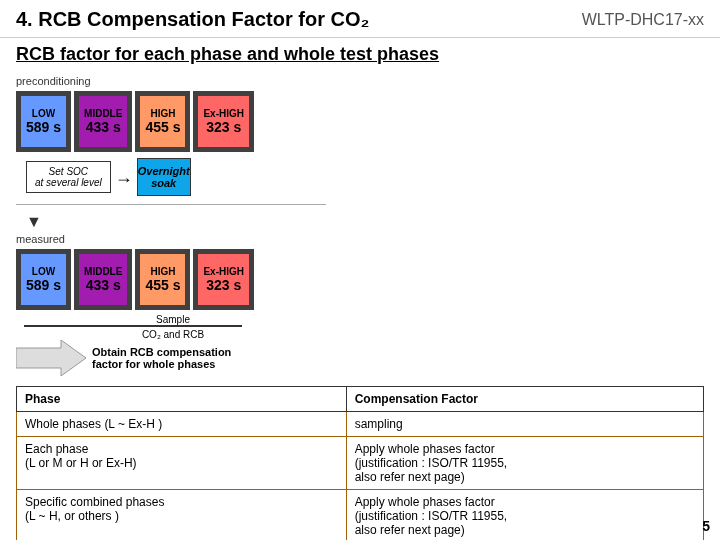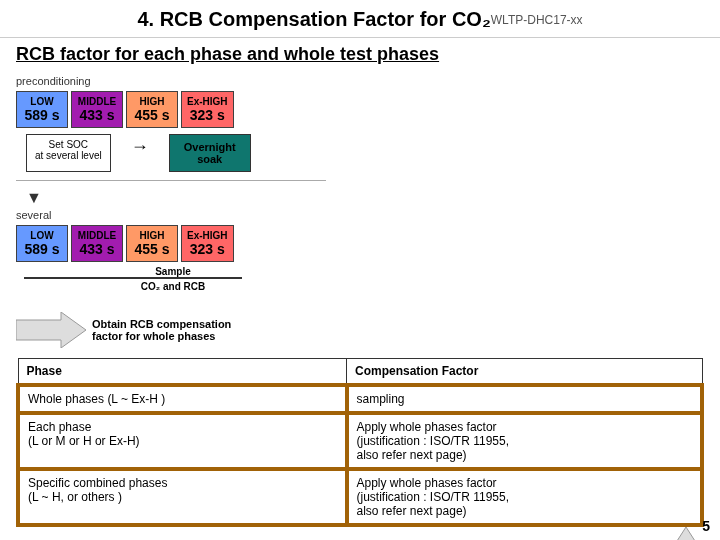--- a/index.html
+++ b/index.html
@@ -9,31 +9,31 @@
       background: #fff;
       font-family: Arial, sans-serif;
       font-size: 13px;
       overflow: hidden;
       position: relative;
     }
 
     
     #header {
       display: flex;
-      justify-content: center;
+      justify-content: space-between;
       align-items: center;
       padding: 8px 16px 6px 16px;
       border-bottom: 1px solid #ccc;
     }
     #header-title {
       font-size: 20px;
       font-weight: bold;
     }
     #header-ref {
-      font-size: 12px;
+      font-size: 16px;
       color: #555;
     }
 
     
     #subtitle {
       padding: 6px 16px;
       font-size: 18px;
       font-weight: bold;
       text-decoration: underline;
     }
@@ -58,56 +58,58 @@
       margin-bottom: 4px;
     }
 
     .phase-boxes {
       display: flex;
       gap: 3px;
       margin-bottom: 6px;
     }
 
     .phase-box {
-      padding: 4px 5px;
+      padding: 12px 5px;
       text-align: center;
       font-size: 10px;
       font-weight: bold;
-      border: 1px solid #404040;
+      border: 5px solid #404040;
       min-width: 52px;
     }
     .phase-box .phase-name { display: block; }
     .phase-box .phase-time { display: block; font-size: 14px; }
 
     .box-low { background: #6699ff; color: #000; }
     .box-mid { background: #a21caf; color: #000; }
     .box-high { background: #ff9966; color: #000; }
     .box-exhigh { background: #ff6666; color: #000; }
 
     .set-soc-row {
       display: flex;
-      gap: 20px;
+      align-items: center;
+      gap: 4px;
       margin: 4px 0 4px 10px;
+      font-style: italic;
     }
 
     .set-soc-box {
       border: 1px solid #333;
       padding: 4px 8px;
       font-size: 10px;
       text-align: center;
       background: #fff;
     }
 
     .overnight-box {
       border: 1px solid #333;
-      padding: 6px 14px;
+      padding: 6px 0;
       font-size: 11px;
       font-weight: bold;
       text-align: center;
-      background: #0f766e;
+      background: #0ea5e9;
     }
 
     .divider-line {
       border-top: 1px solid #aaa;
       margin: 8px 0;
     }
 
     
     .arrow-down {
       text-align: left;
@@ -119,31 +121,29 @@
     .sample-boxes-row {
       display: flex;
       gap: 3px;
       margin-bottom: 4px;
     }
 
     .sample-label {
       font-size: 10px;
       text-align: center;
       margin-top: 2px;
-      font-weight: bold;
     }
 
     .sample-underline {
       border-bottom: 2px solid #333;
       width: 218px;
       margin-left: 4px;
     }
 
     .obtain-box {
-      margin-top: 20px;
       display: flex;
       align-items: center;
       gap: 6px;
     }
 
     .obtain-text {
       font-size: 11px;
       font-weight: bold;
     }
 
@@ -161,21 +161,21 @@
 
     .comp-table th {
       border: 1px solid #333;
       padding: 5px 8px;
       background: #fff;
       font-weight: bold;
       text-align: left;
     }
 
     .comp-table td {
-      border: 4px solid #a16207;
+      border: 1px solid #a16207;
       padding: 5px 8px;
       vertical-align: top;
     }
 
     
     #chart-area {
       position: relative;
       margin-top: 8px;
     }
 
@@ -230,21 +230,21 @@
     <div class="set-soc-row">
       <div class="set-soc-box">Set SOC<br>at several level</div>
       <div style="font-size:18px;">→</div>
       <div class="overnight-box">Overnight<br>soak</div>
     </div>
 
     <div class="divider-line"></div>
 
     <div class="arrow-down">▼</div>
 
-    <div class="section-label" style="margin-top:2px;">several</div>
+    <div class="section-label" style="margin-top:2px;">measured</div>
     <div class="phase-boxes sample-boxes-row">
       <div class="phase-box box-low">
         <span class="phase-name">LOW</span>
         <span class="phase-time">589 s</span>
       </div>
       <div class="phase-box box-mid">
         <span class="phase-name">MIDDLE</span>
         <span class="phase-time">433 s</span>
       </div>
       <div class="phase-box box-high">

